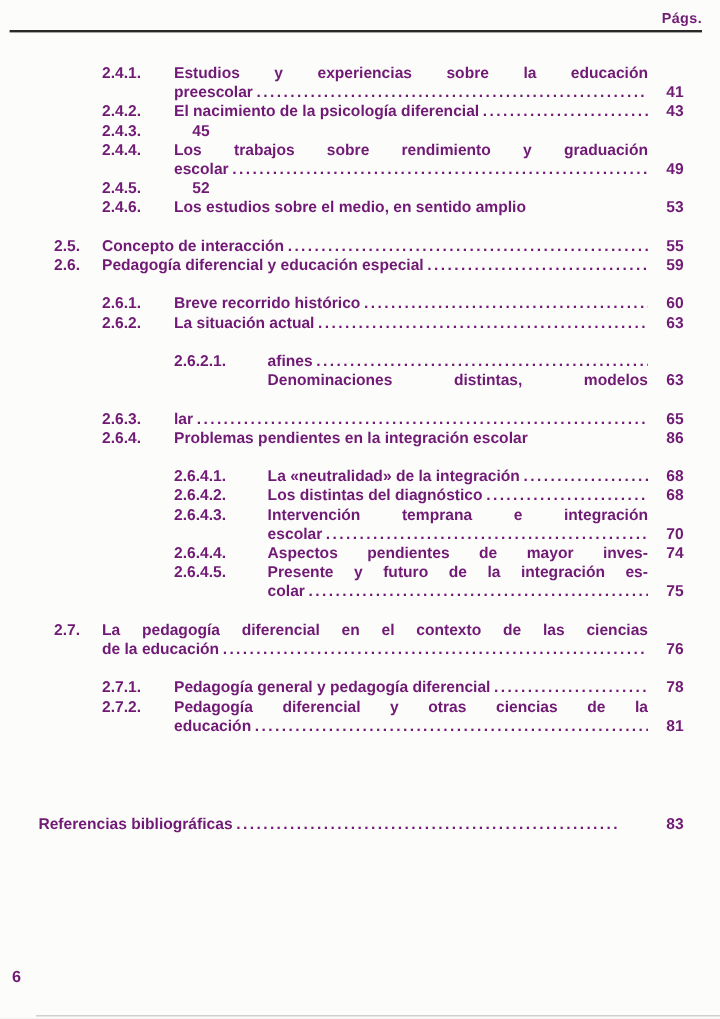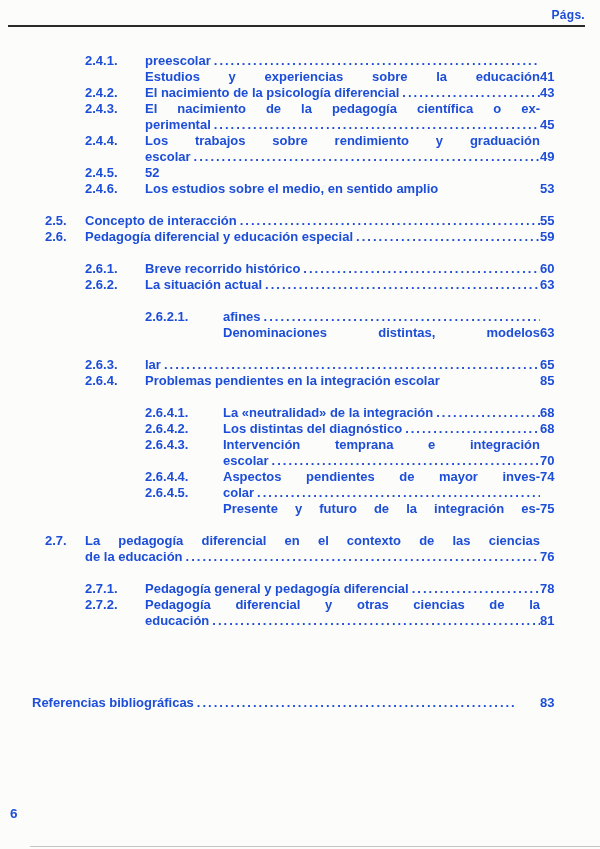--- a/index.html
+++ b/index.html
@@ -3,39 +3,39 @@
 <meta charset="utf-8">
 <style>
   * { margin: 0; padding: 0; box-sizing: border-box; }
   html, body { background: #e8e8e8; }
   .sheet {
     position: relative;
     width: 600px;
     height: 849px;
     margin: 0 auto;
     background: #fcfcfa;
-    color: #1d4ed8;
+    color: #701a75;
     font-family: "Liberation Sans", "DejaVu Sans", sans-serif;
     font-weight: 700;
     font-size: 13px;
     line-height: 16px;
     padding: 8px 15px 0 8px;
     overflow: hidden;
   }
   .header { text-align: right; font-size: 12px; line-height: 14px; letter-spacing: 0.3px; }
   .rule { height: 2px; background: #2a2a2a; margin-top: 3px; }
 
   .toc { margin-top: 26px; }
   .group + .group { margin-top: 16px; }
   .references { margin-top: 66px; }
 
   .entry { display: flex; }
   .num { flex: none; align-self: flex-start; }
   .body { flex: 1; min-width: 0; }
-  .pg { flex: none; width: 45px; text-align: left; align-self: flex-end; }
+  .pg { flex: none; width: 45px; text-align: center; align-self: flex-end; }
 
   .lvl1 { margin-left: 37px; } .lvl1 .num { width: 40px; }
   .lvl2 { margin-left: 77px; } .lvl2 .num { width: 60px; }
   .lvl3 { margin-left: 137px; } .lvl3 .num { width: 78px; }
   .lvl0 { margin-left: 0; gap: 24px; }    .lvl0 .num { width: 0; }
 
   .line { display: block; }
   .line.just { text-align: justify; text-align-last: justify; }
   .line.last { display: flex; align-items: baseline; }
   .line.last .txt { flex: none; white-space: nowrap; }
@@ -56,47 +56,40 @@
   <div class="header">
     <span>Págs.</span>
   </div>
   <div class="rule"></div>
 
   <div class="toc">
       <div class="group">
         <div class="entry lvl2">
           <span class="num">2.4.1.</span>
           <span class="body">
+            <span class="line just">Estudios y experiencias sobre la educación</span>
             <span class="line last">
               <span class="txt">preescolar</span>
               <span class="dots"></span>
             </span>
-            <span class="line just">Estudios y experiencias sobre la educación</span>
           </span>
           <span class="pg">41</span>
         </div>
         <div class="entry lvl2">
           <span class="num">2.4.2.</span>
           <span class="body">
             <span class="line last">
               <span class="txt">El nacimiento de la psicología diferencial</span>
               <span class="dots"></span>
             </span>
           </span>
           <span class="pg">43</span>
         </div>
         <div class="entry lvl2">
           <span class="num">2.4.3.</span>
-          <span class="body">
-            <span class="line just">El nacimiento de la pedagogía científica o ex-</span>
-            <span class="line last">
-              <span class="txt">perimental</span>
-              <span class="dots"></span>
-            </span>
-          </span>
           <span class="pg">45</span>
         </div>
         <div class="entry lvl2">
           <span class="num">2.4.4.</span>
           <span class="body">
             <span class="line just">Los trabajos sobre rendimiento y graduación</span>
             <span class="line last">
               <span class="txt">escolar</span>
               <span class="dots"></span>
             </span>
@@ -187,21 +180,21 @@
           <span class="pg">65</span>
         </div>
         <div class="entry lvl2">
           <span class="num">2.6.4.</span>
           <span class="body">
             <span class="line last">
               <span class="txt">Problemas pendientes en la integración escolar</span>
               <span class="dots none"></span>
             </span>
           </span>
-          <span class="pg">85</span>
+          <span class="pg">86</span>
         </div>
       </div>
       <div class="group">
         <div class="entry lvl3">
           <span class="num">2.6.4.1.</span>
           <span class="body">
             <span class="line last">
               <span class="txt">La «neutralidad» de la integración</span>
               <span class="dots"></span>
             </span>
@@ -232,25 +225,25 @@
         <div class="entry lvl3">
           <span class="num">2.6.4.4.</span>
           <span class="body">
             <span class="line just">Aspectos pendientes de mayor inves-</span>
           </span>
           <span class="pg">74</span>
         </div>
         <div class="entry lvl3">
           <span class="num">2.6.4.5.</span>
           <span class="body">
+            <span class="line just">Presente y futuro de la integración es-</span>
             <span class="line last">
               <span class="txt">colar</span>
               <span class="dots"></span>
             </span>
-            <span class="line just">Presente y futuro de la integración es-</span>
           </span>
           <span class="pg">75</span>
         </div>
       </div>
       <div class="group">
         <div class="entry lvl1">
           <span class="num">2.7.</span>
           <span class="body">
             <span class="line just">La pedagogía diferencial en el contexto de las ciencias</span>
             <span class="line last">

